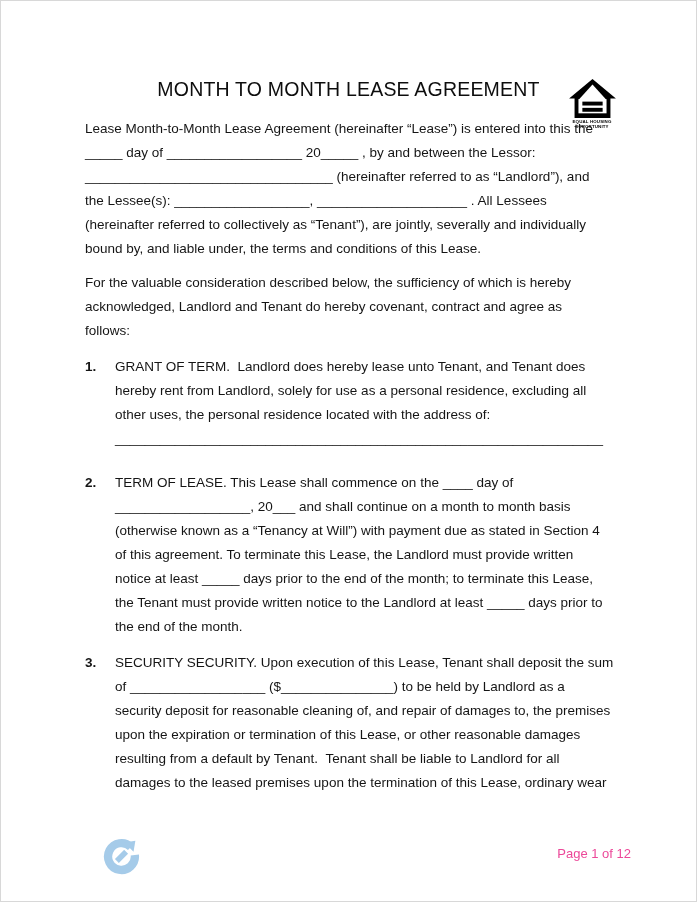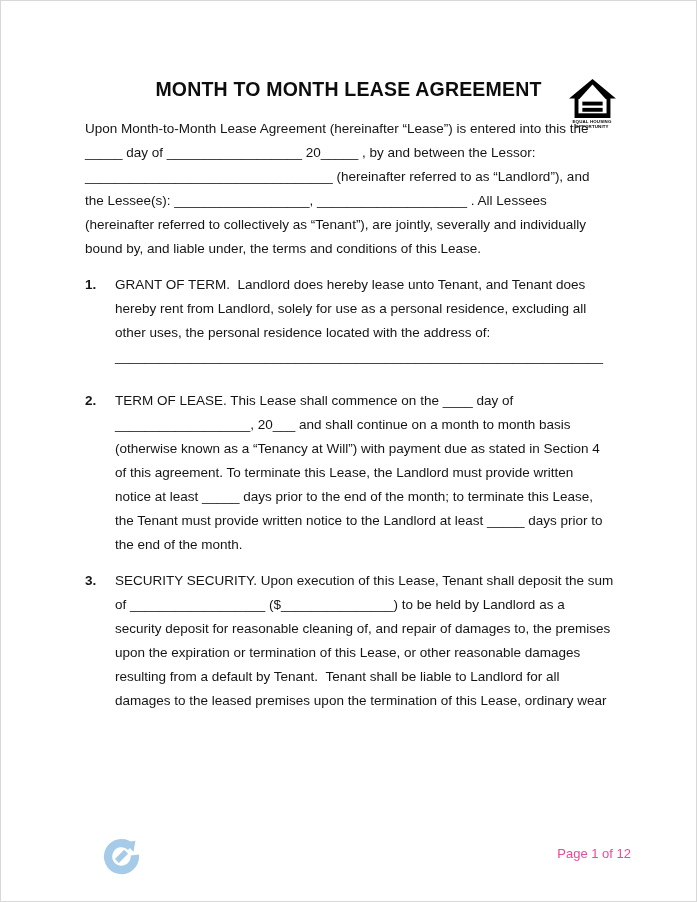--- a/index.html
+++ b/index.html
@@ -3,21 +3,21 @@
 <meta charset="utf-8">
 <style>
   html,body{margin:0;padding:0;background:#fff;}
   .page{
     position:relative;width:697px;height:902px;background:#ffffff;
     border:1px solid #d8d8d8;box-sizing:border-box;overflow:hidden;
     font-family:"Liberation Sans","DejaVu Sans",sans-serif;color:#151515;
   }
   .doc-title{
     position:absolute;top:77px;left:0;width:100%;text-align:center;
-    font-size:19.5px;font-weight:700;letter-spacing:.2px;color:#0d0d0d;
+    font-size:19.5px;font-weight:400;letter-spacing:.2px;color:#0d0d0d;
   }
   .eho{position:absolute;top:78px;right:80px;width:48px;text-align:center;line-height:0;}
   .eho .cap{font-size:4.4px;font-weight:700;line-height:5px;letter-spacing:.15px;color:#000;white-space:pre-line;margin-top:1px;}
   .content{position:absolute;left:84px;top:116px;width:562px;font-size:13.5px;line-height:24px;}
   .flow{white-space:pre;}
   .para-intro{margin:0 0 10px 0;}
   .para-consid{margin:0;}
   .section{display:flex;}
   .section.s1{margin-top:12px;}
   .section.s2{margin-top:20px;}
@@ -42,27 +42,30 @@
       <rect x="12" y="26" width="36" height="18" fill="#fff"></rect>
       <rect x="17" y="29" width="26" height="5" fill="#000"></rect>
       <rect x="17" y="37" width="26" height="5" fill="#000"></rect>
     </svg>
     <div class="cap">EQUAL HOUSING
 OPPORTUNITY</div>
   </div>
 
   <div class="content">
 
-    <div class="flow para-intro"><span>Upon </span><strong>Month-to-Month Lease Agreement</strong><span> (hereinafter “Lease”) is entered into this the
+    <div class="flow para-intro"><span>Lease </span><strong>Month-to-Month Lease Agreement</strong><span> (hereinafter “Lease”) is entered into this the
 _____ day of __________________ 20_____ , by and between the Lessor:
 _________________________________ (hereinafter referred to as “Landlord”), and
 the Lessee(s): __________________, ____________________ . All Lessees
 (hereinafter referred to collectively as “Tenant”), are jointly, severally and individually
 bound by, and liable under, the terms and conditions of this Lease.</span></div>
 
+    <div class="flow para-consid">For the valuable consideration described below, the sufficiency of which is hereby
+acknowledged, Landlord and Tenant do hereby covenant, contract and agree as
+follows:</div>
 
     <div class="section s1">
       <div class="num">1.</div>
       <div class="body flow"><strong>GRANT OF TERM.</strong><span>  Landlord does hereby lease unto Tenant, and Tenant does
 hereby rent from Landlord, solely for use as a personal residence, excluding all
 other uses, the personal residence located with the address of:
 _________________________________________________________________</span></div>
     </div>
 
     <div class="section s2">

